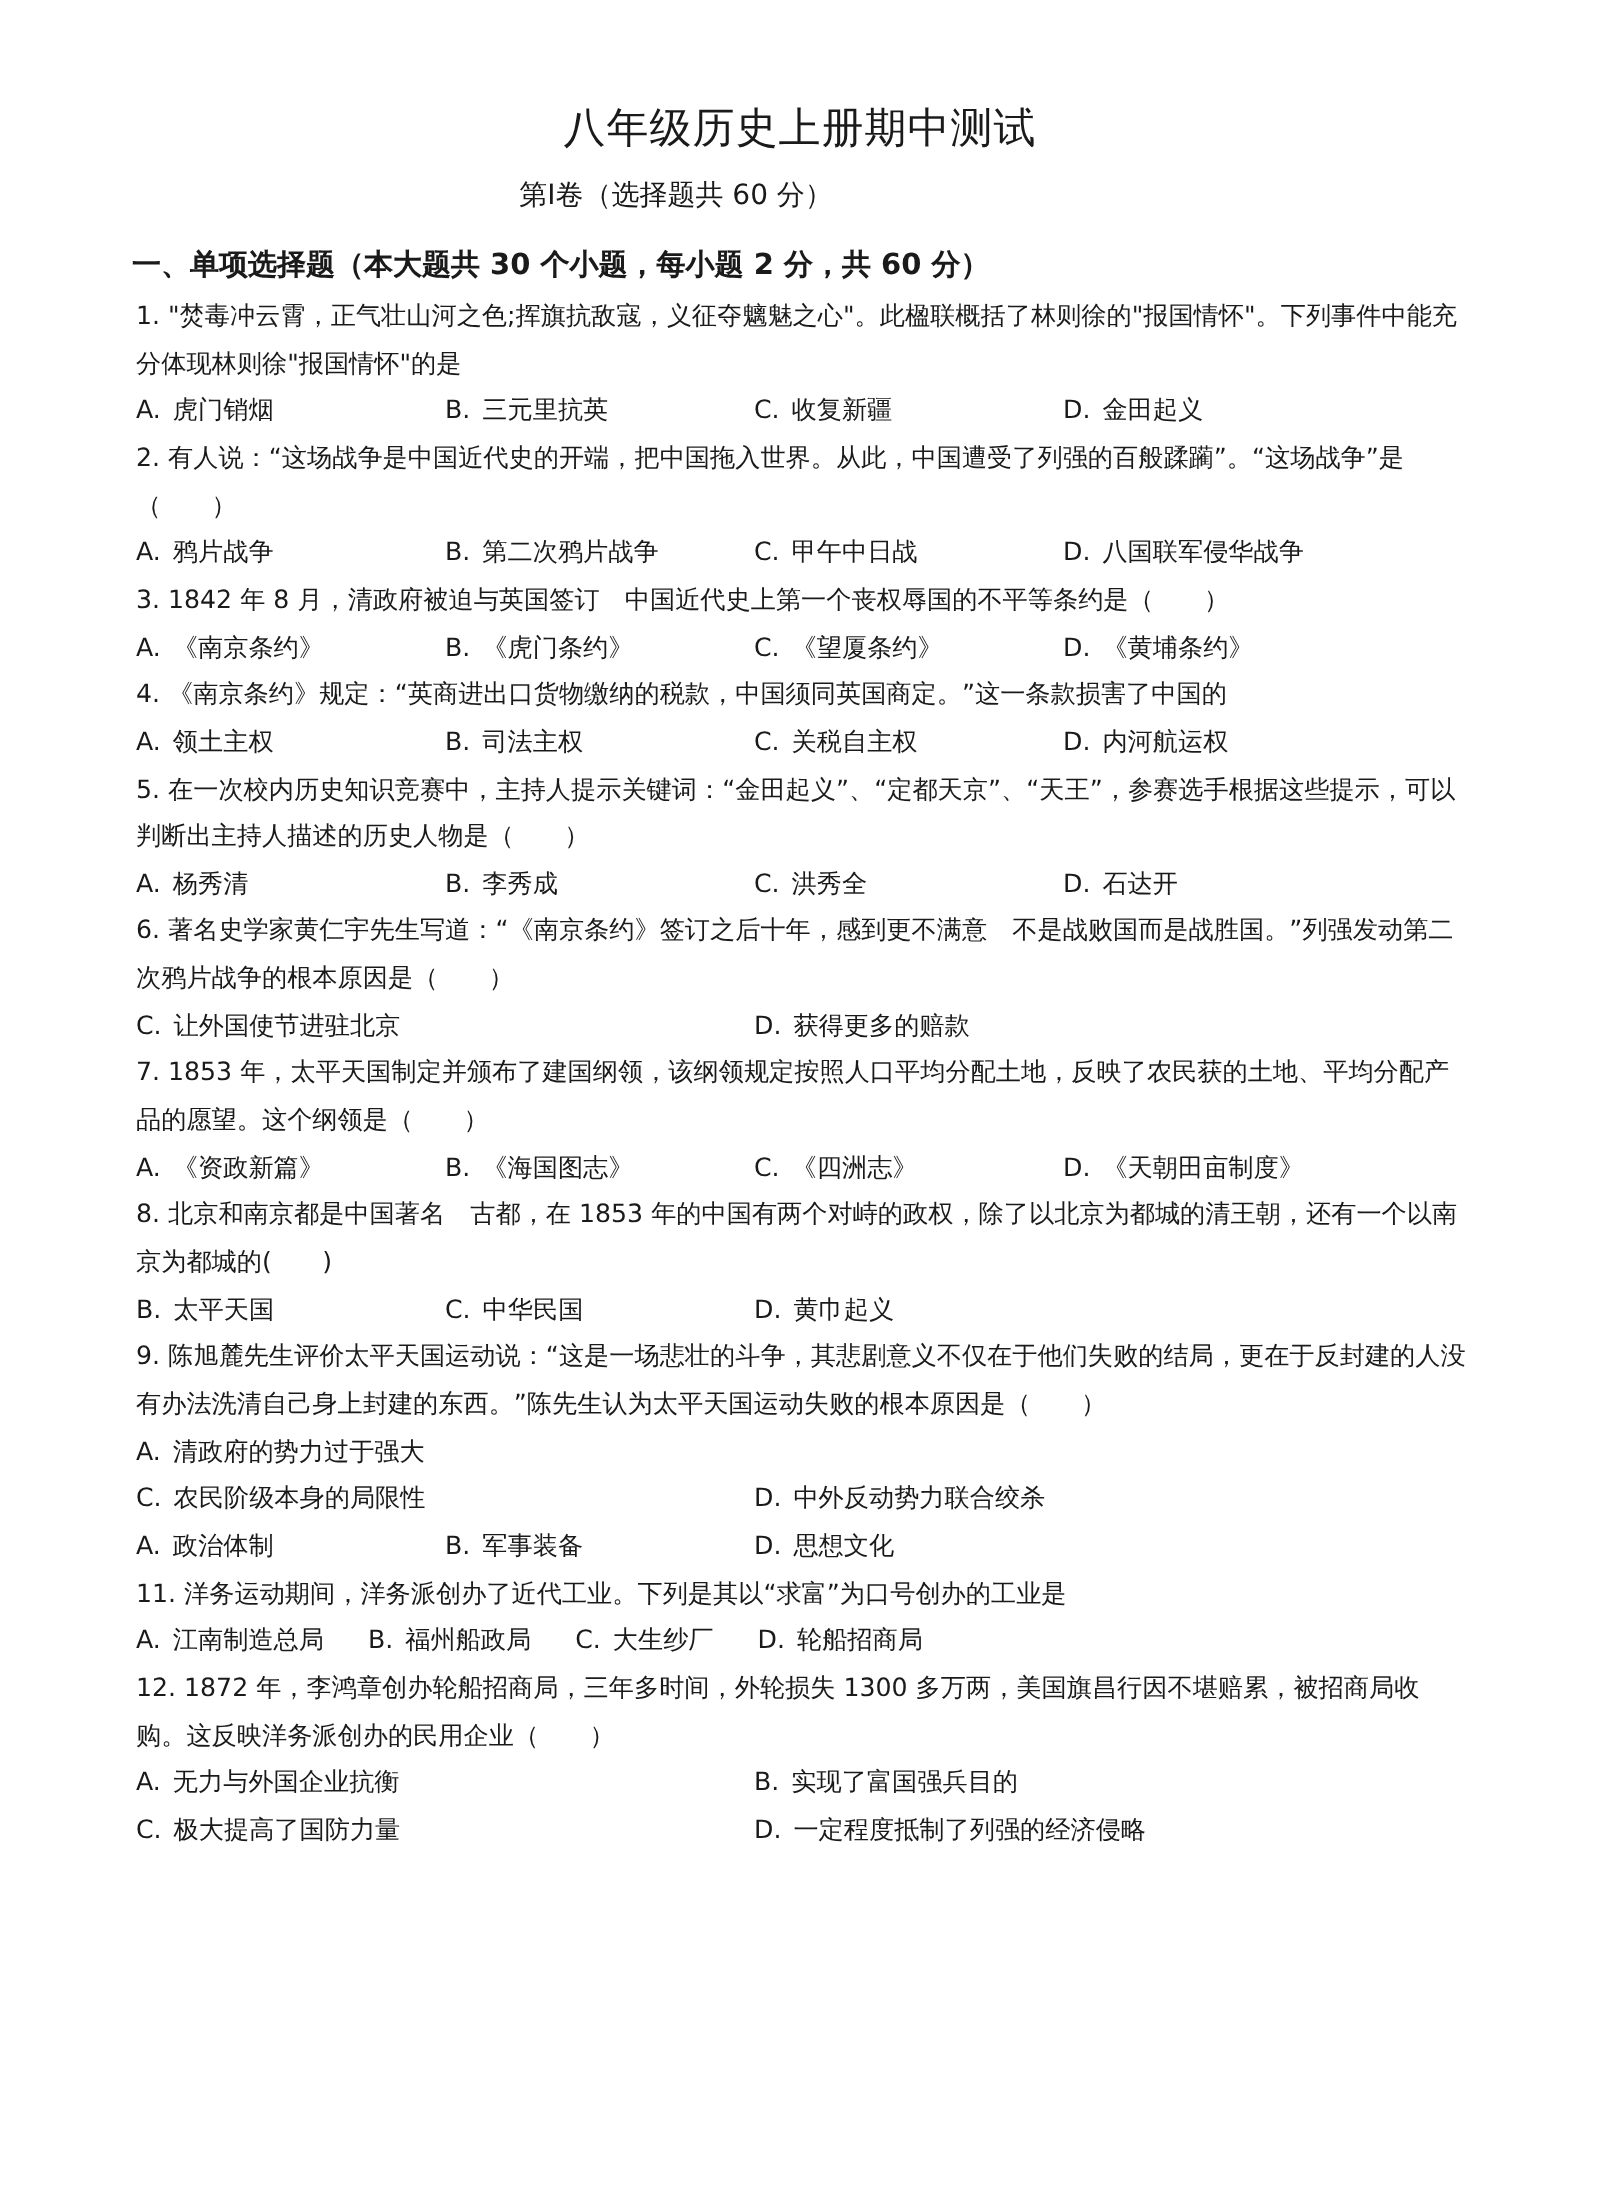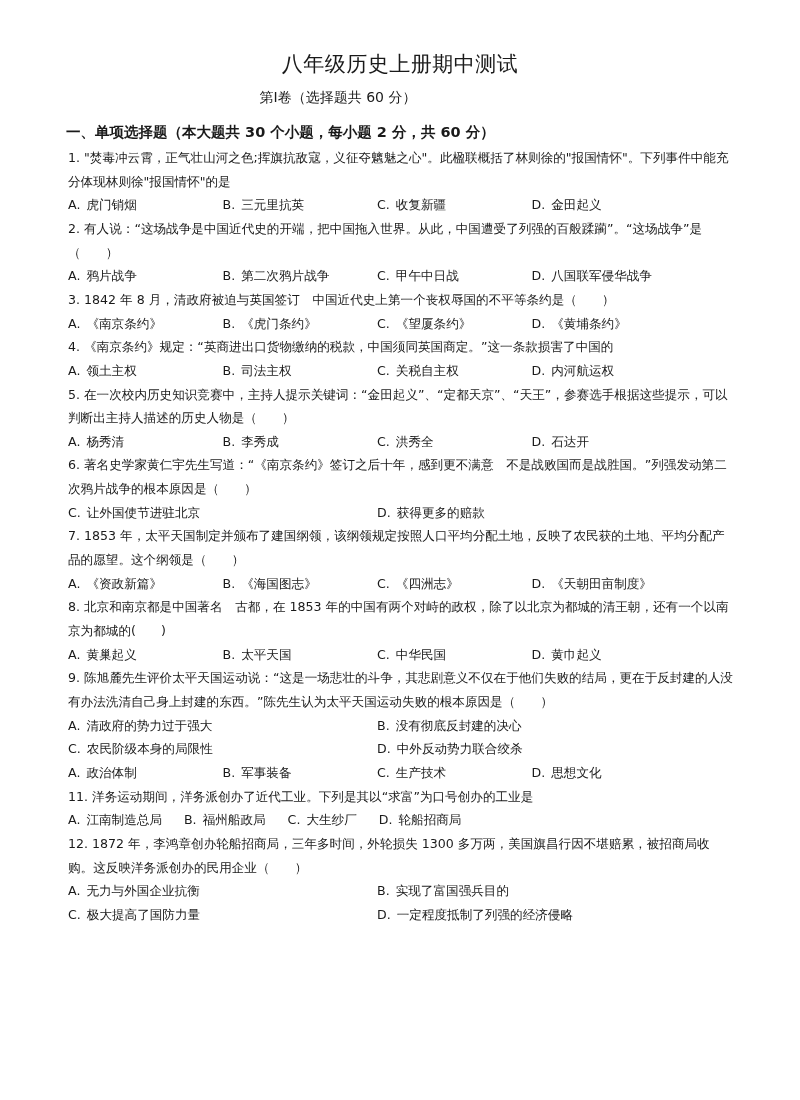--- a/index.html
+++ b/index.html
@@ -109,44 +109,41 @@
         <div class="opt"><span class="lbl">A.</span><span>《资政新篇》</span></div>
         <div class="opt"><span class="lbl">B.</span><span>《海国图志》</span></div>
         <div class="opt"><span class="lbl">C.</span><span>《四洲志》</span></div>
         <div class="opt"><span class="lbl">D.</span><span>《天朝田亩制度》</span></div>
       </div>
     </div>
 
     <div>
       <div class="stem">8. 北京和南京都是中国著名　古都，在 1853 年的中国有两个对峙的政权，除了以北京为都城的清王朝，还有一个以南京为都城的(　　)</div>
       <div class="opts four">
-        <div class="opt"><span class="lbl">A.</span><span>黄巢起义</span></div>
         <div class="opt"><span class="lbl">B.</span><span>太平天国</span></div>
         <div class="opt"><span class="lbl">C.</span><span>中华民国</span></div>
         <div class="opt"><span class="lbl">D.</span><span>黄巾起义</span></div>
       </div>
     </div>
 
     <div>
       <div class="stem">9. 陈旭麓先生评价太平天国运动说：“这是一场悲壮的斗争，其悲剧意义不仅在于他们失败的结局，更在于反封建的人没有办法洗清自己身上封建的东西。”陈先生认为太平天国运动失败的根本原因是（　　）</div>
       <div class="opts two">
         <div class="opt"><span class="lbl">A.</span><span>清政府的势力过于强大</span></div>
-        <div class="opt"><span class="lbl">B.</span><span>没有彻底反封建的决心</span></div>
       </div>
       <div class="opts two">
         <div class="opt"><span class="lbl">C.</span><span>农民阶级本身的局限性</span></div>
         <div class="opt"><span class="lbl">D.</span><span>中外反动势力联合绞杀</span></div>
       </div>
     </div>
 
     <div>
       <div class="opts four">
         <div class="opt"><span class="lbl">A.</span><span>政治体制</span></div>
         <div class="opt"><span class="lbl">B.</span><span>军事装备</span></div>
-        <div class="opt"><span class="lbl">C.</span><span>生产技术</span></div>
         <div class="opt"><span class="lbl">D.</span><span>思想文化</span></div>
       </div>
     </div>
 
     <div>
       <div class="stem">11. 洋务运动期间，洋务派创办了近代工业。下列是其以“求富”为口号创办的工业是</div>
       <div class="opts tight">
         <div class="opt"><span class="lbl">A.</span><span>江南制造总局</span></div>
         <div class="opt"><span class="lbl">B.</span><span>福州船政局</span></div>
         <div class="opt"><span class="lbl">C.</span><span>大生纱厂</span></div>

